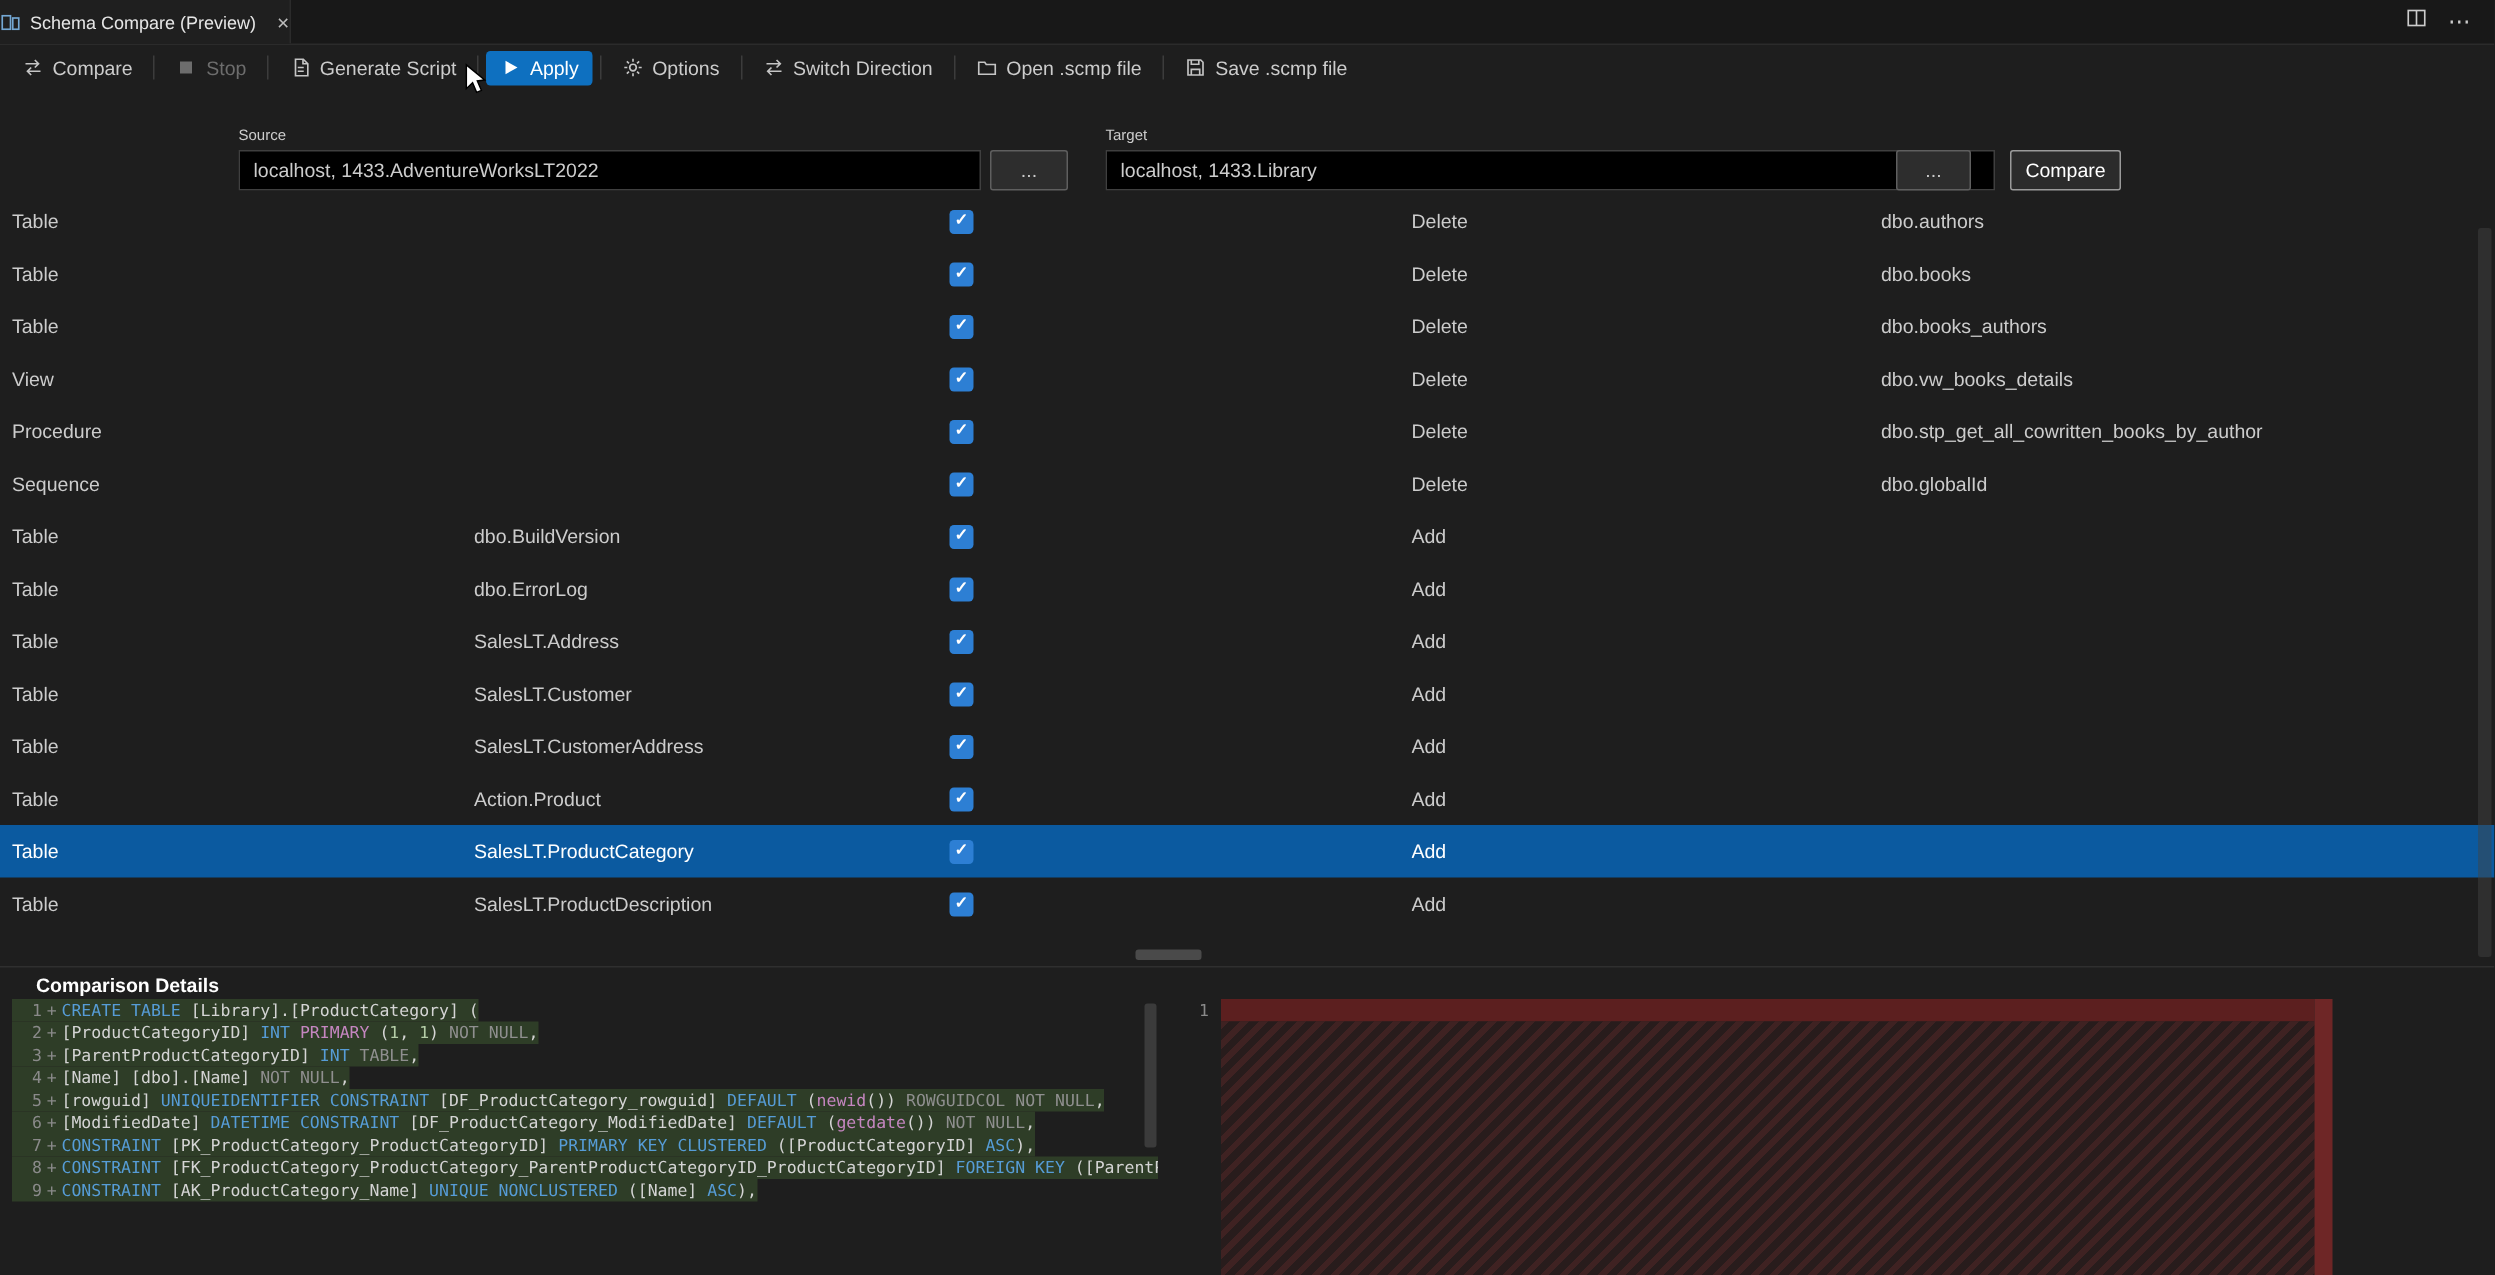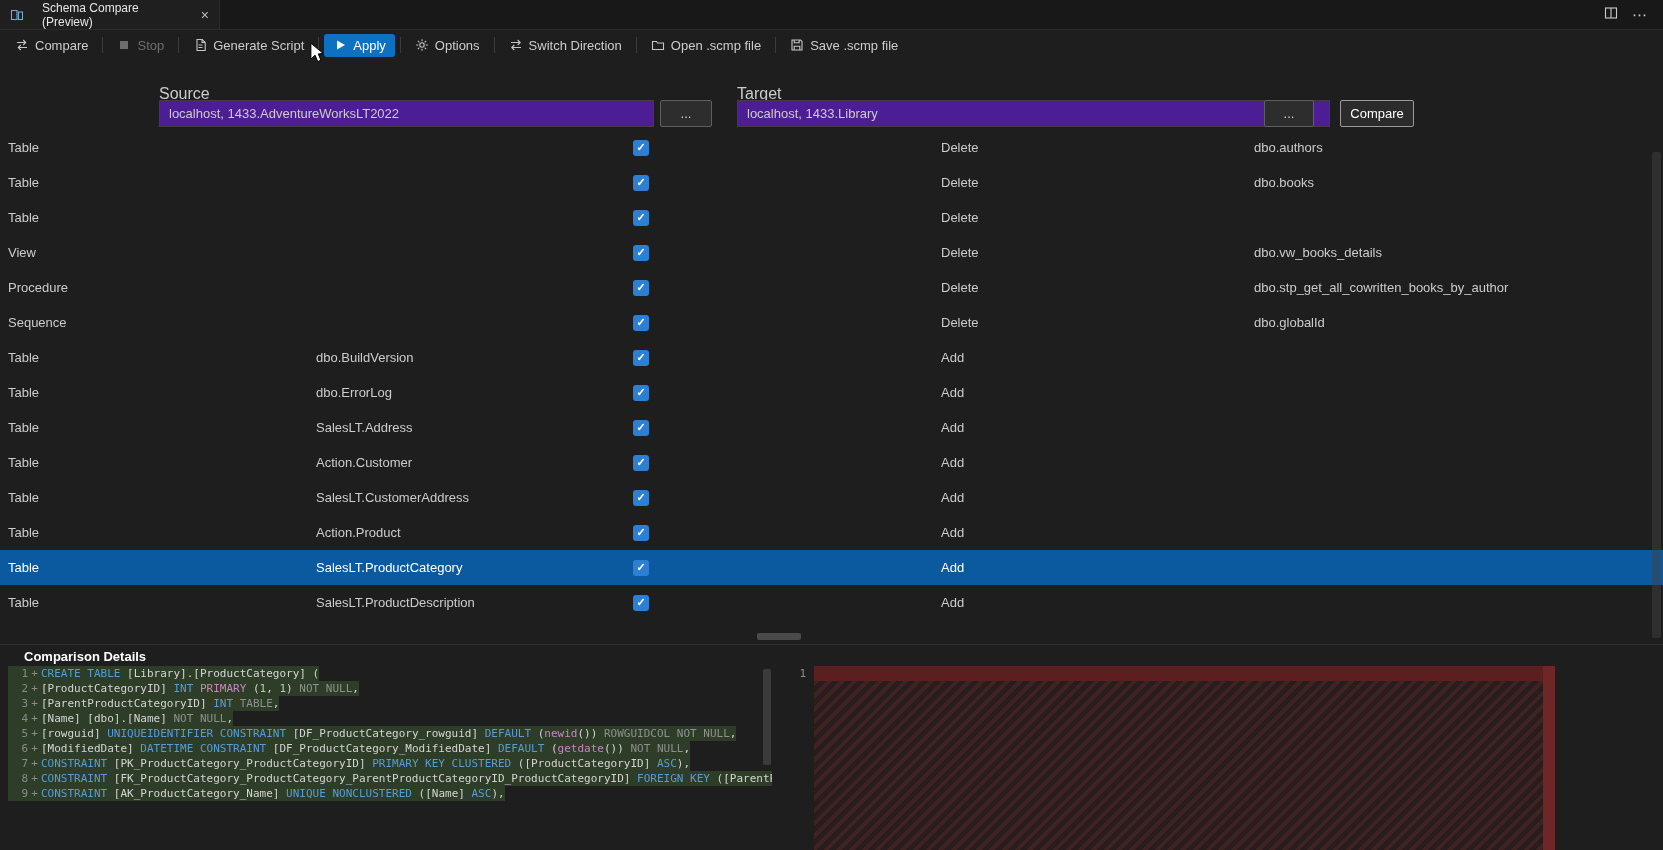--- a/index.html
+++ b/index.html
@@ -1,41 +1,41 @@
 <!DOCTYPE html>
 <html><head>
 <meta charset="utf-8">
 <style>
   *{box-sizing:border-box;margin:0;padding:0}
   html,body{width:1663px;height:850px;overflow:hidden}
   body{background:#1e1e1e;font-family:"Liberation Sans",sans-serif;color:#cccccc;position:relative}
 
   
   .tabbar{height:30px;background:#181818;display:flex;align-items:stretch;border-bottom:1px solid #2b2b2b}
-  .tab{display:flex;align-items:center;gap:18px;padding:0 10px;background:#1f1f1f;border-right:1px solid #2b2b2b;font-size:12px;color:#e6e6e6;max-width:220px}
+  .tab{display:flex;align-items:center;gap:6px;padding:0 0;background:#1f1f1f;border-right:1px solid #2b2b2b;font-size:12px;color:#e6e6e6;max-width:220px}
   .tab-icon{display:flex;align-items:center}
   .tab-close{margin-left:8px;color:#bcbcbc;font-size:14px;line-height:1;cursor:pointer}
   .tab-close::after{content:"×"}
   .tabbar-spacer{flex:1}
   .window-controls{display:flex;align-items:center;gap:14px;padding:0 16px;color:#cccccc}
   .more-dots::after{content:"⋯";font-size:15px}
 
   
   .toolbar{height:30px;display:flex;align-items:center;padding:0 6px;background:#1e1e1e}
   .tb-item{display:flex;align-items:center;gap:6px;padding:4px 9px;font-size:13px;color:#cccccc;border-radius:3px;cursor:pointer;white-space:nowrap}
   .tb-item.disabled{color:#6d6d6d}
   .tb-item.active{background:#0e70c0;color:#ffffff}
   .tb-icon{display:flex;align-items:center}
   .tb-sep{width:1px;height:16px;background:#3c3c3c;margin:0 5px}
 
   
   .conn{position:absolute;top:84px;left:0;right:0;height:48px}
-  .conn-label{position:absolute;top:1px;font-size:16px;color:#cccccc}
+  .conn-label{position:absolute;top:1px;font-size:10px;color:#cccccc}
   .src-label{left:159px}.tgt-label{left:737px}
-  .conn-input{position:absolute;top:16px;height:27px;background:#4c1d95;border:1px solid #3f3f3f;color:#cccccc;font-size:13px;padding:0 9px;font-family:"Liberation Sans",sans-serif;outline:none}
+  .conn-input{position:absolute;top:16px;height:27px;background:#000000;border:1px solid #3f3f3f;color:#cccccc;font-size:13px;padding:0 9px;font-family:"Liberation Sans",sans-serif;outline:none}
   .src-input{left:159px;width:495px}
   .tgt-input{left:737px;width:593px}
   .browse-btn{position:absolute;top:16px;height:27px;background:#2d2d2d;border:1px solid #5f5f5f;border-radius:2px;color:#cccccc;font-size:13px;cursor:pointer;font-family:"Liberation Sans",sans-serif}
   .src-browse{left:660px;width:52px}
   .tgt-browse{left:1264px;width:50px}
   .compare-btn{position:absolute;top:16px;left:1340px;width:74px;height:27px;background:#2b2b2b;border:1px solid #9a9a9a;border-radius:2px;color:#ffffff;font-size:13px;cursor:pointer;font-family:"Liberation Sans",sans-serif}
 
   
   .grid{position:absolute;top:130px;left:0;right:0}
   .grid-header,.grid-row{display:grid;grid-template-columns:308px 317px 16px 292px 313px 1fr;align-items:center;padding-left:8px;font-size:13px}
@@ -219,20 +219,21 @@
         <div class="cell">dbo.books</div>
       </div>
       <div class="grid-row">
         <div class="cell">Table</div>
         <div class="cell"></div>
         <div class="cbwrap">
           <div class="cb"></div>
         </div>
         <div class="cell"></div>
         <div class="cell">Delete</div>
+        <div class="cell">dbo.books_authors</div>
       </div>
       <div class="grid-row">
         <div class="cell">View</div>
         <div class="cell"></div>
         <div class="cbwrap">
           <div class="cb"></div>
         </div>
         <div class="cell"></div>
         <div class="cell">Delete</div>
         <div class="cell">dbo.vw_books_details</div>
@@ -282,21 +283,21 @@
         <div class="cell">SalesLT.Address</div>
         <div class="cbwrap">
           <div class="cb"></div>
         </div>
         <div class="cell"></div>
         <div class="cell">Add</div>
         <div class="cell"></div>
       </div>
       <div class="grid-row">
         <div class="cell">Table</div>
-        <div class="cell">Action.Customer</div>
+        <div class="cell">SalesLT.Customer</div>
         <div class="cbwrap">
           <div class="cb"></div>
         </div>
         <div class="cell"></div>
         <div class="cell">Add</div>
         <div class="cell"></div>
       </div>
       <div class="grid-row">
         <div class="cell">Table</div>
         <div class="cell">SalesLT.CustomerAddress</div>

